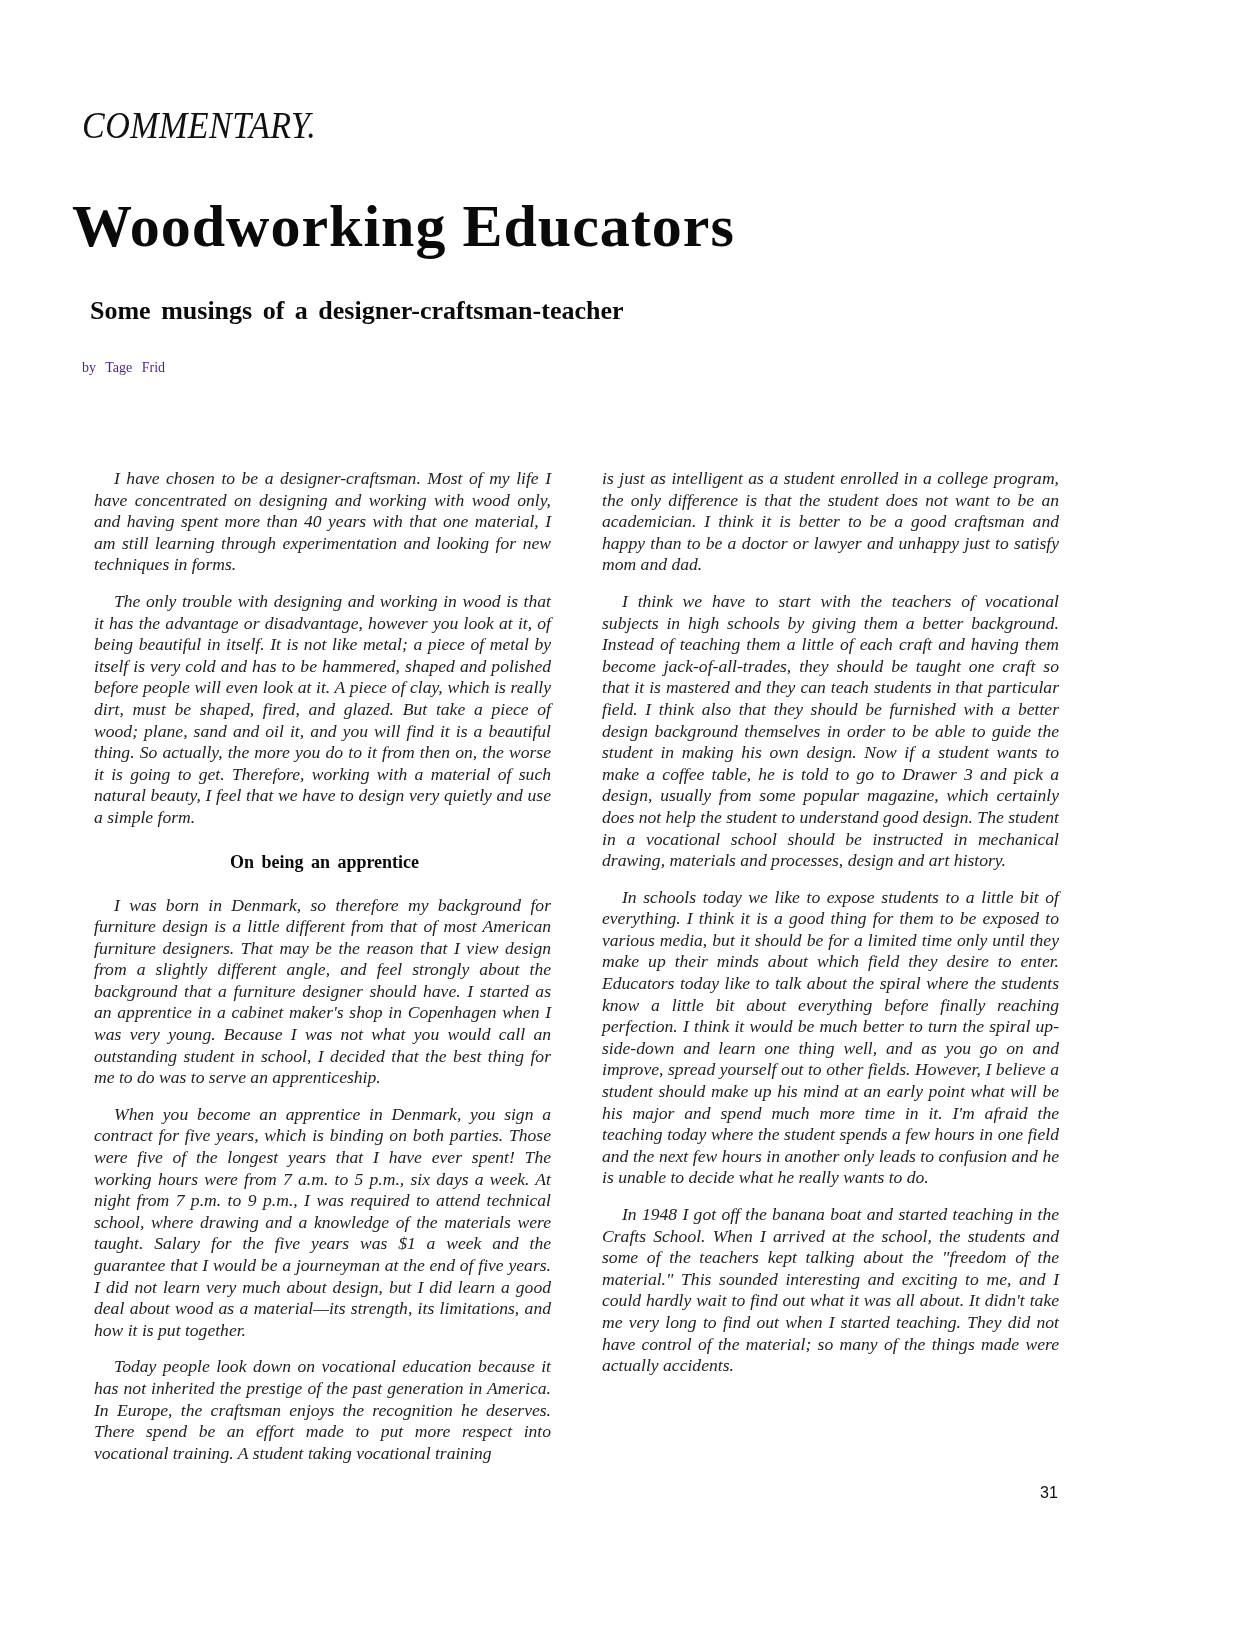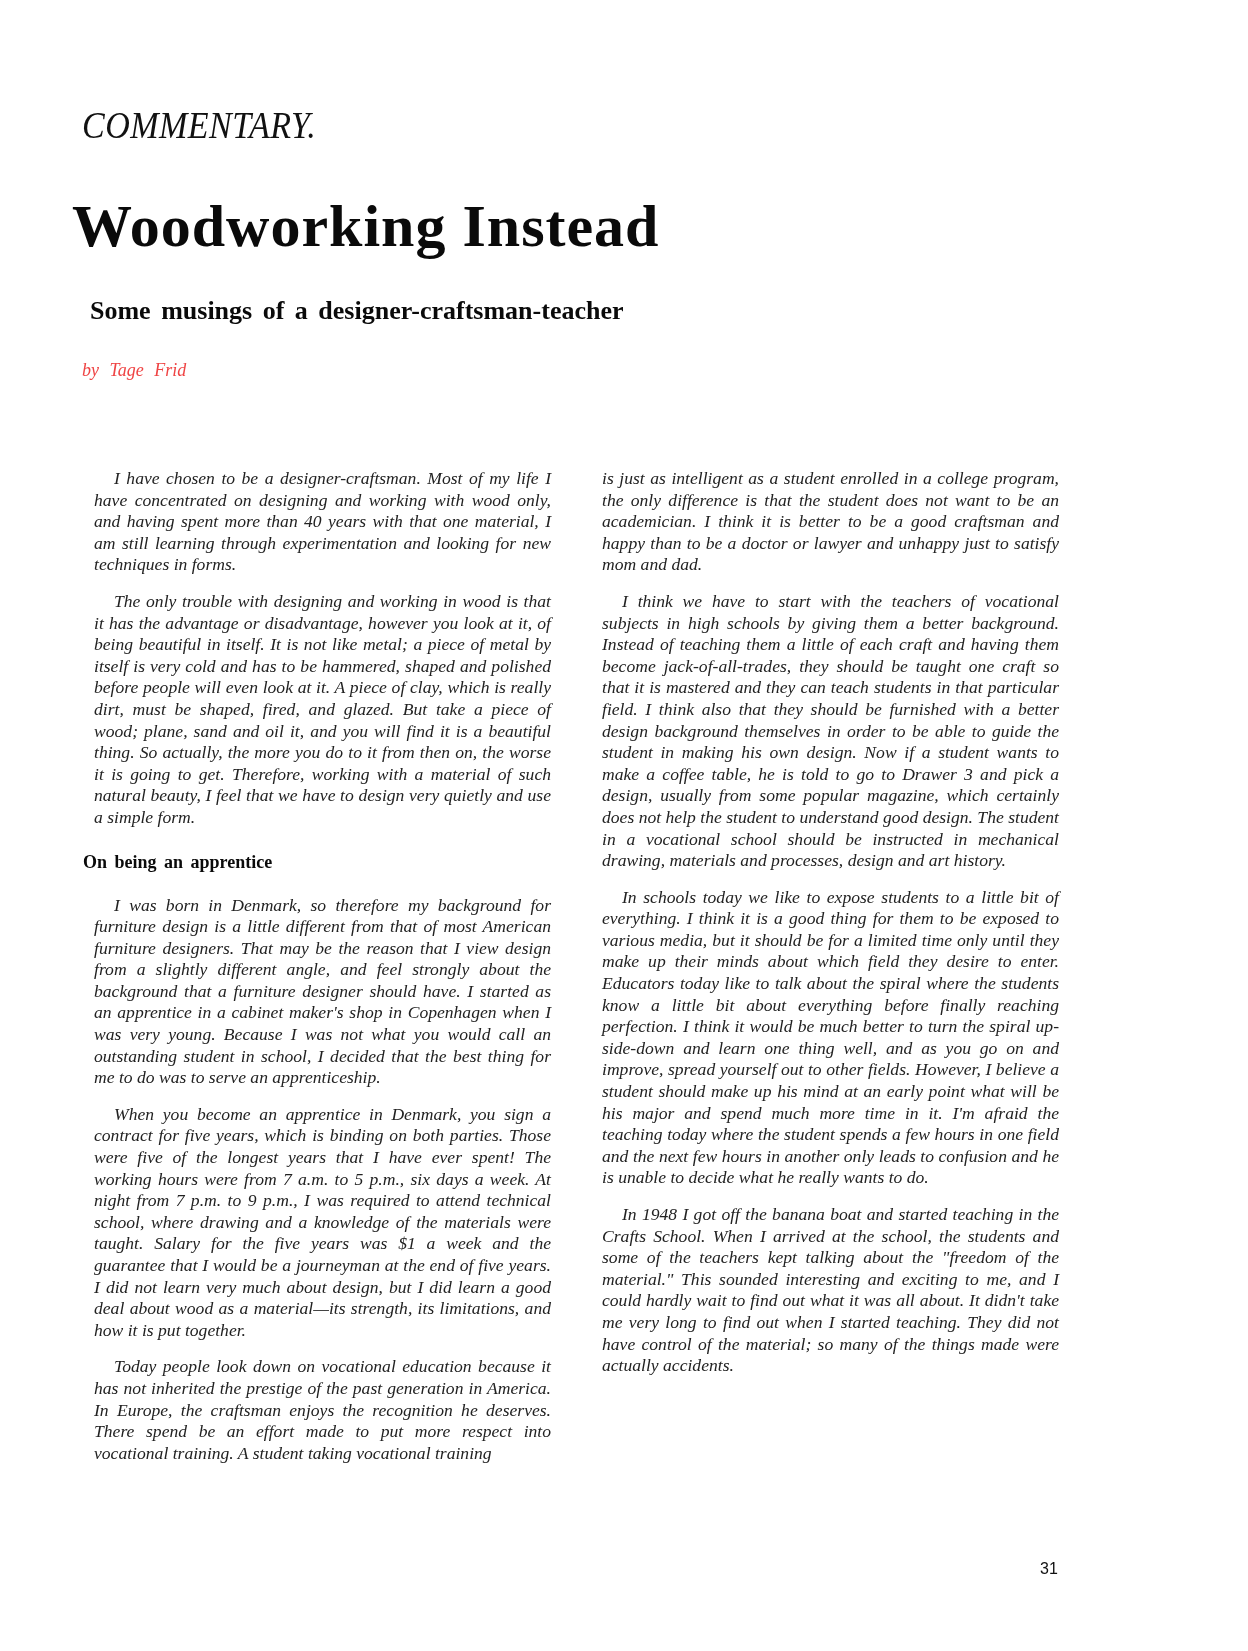--- a/index.html
+++ b/index.html
@@ -18,48 +18,48 @@
       font-weight: bold; font-size: 60px; letter-spacing: 1px;
       color: #0a0a0a; margin: 0; line-height: 1;
     }
     .subtitle {
       position: absolute; left: 90px; top: 296px;
       font-weight: bold; font-size: 26px; color: #0a0a0a; margin: 0;
       word-spacing: 4px;
     }
     .byline {
       position: absolute; left: 82px; top: 360px;
-      font-style: italic; font-size: 18px; color: #ef4444;
+      font-size: 14px; color: #4c1d95;
       word-spacing: 6px;
     }
     .column {
       position: absolute; top: 453px; width: 487px;
       font-size: 17.6px; line-height: 21.6px; color: #222;
       text-align: justify;
     }
     .col-left { left: 79px; }
     .col-right { left: 587px; }
     .column p { margin: 15px; text-indent: 20px; hyphens: manual; font-style: italic; }
     .column p.cont { text-indent: 0; }
     .column h3 {
       font-weight: bold; font-size: 18px; margin: 22px 0 22px 4px;
-      color: #0a0a0a; line-height: 22px; text-align: left;
+      color: #0a0a0a; line-height: 22px; text-align: center;
       word-spacing: 3px;
     }
     .page-number {
-      position: absolute; left: 1040px; top: 1560px;
+      position: absolute; left: 1040px; top: 1484px;
       font-family: "Liberation Sans", sans-serif; font-size: 16px; color: #111;
     }
   </style>
 </head>
 <body>
 
 <div>
   <div class="kicker">COMMENTARY.</div>
-  <h1 class="title">Woodworking Instead</h1>
+  <h1 class="title">Woodworking Educators</h1>
   <h2 class="subtitle">Some musings of a designer-craftsman-teacher</h2>
   <div class="byline">by Tage Frid</div>
 
   <div class="column col-left">
     <p>I have chosen to be a designer-craftsman. Most of my life I have concentrated on designing and working with wood only, and having spent more than 40 years with that one material, I am still learning through experimentation and looking for new techniques in forms.</p>
     <p>The only trouble with designing and working in wood is that it has the advantage or disadvantage, however you look at it, of being beautiful in itself. It is not like metal; a piece of metal by itself is very cold and has to be hammered, shaped and polished before people will even look at it. A piece of clay, which is really dirt, must be shaped, fired, and glazed. But take a piece of wood; plane, sand and oil it, and you will find it is a beautiful thing. So actually, the more you do to it from then on, the worse it is going to get. Therefore, working with a material of such natural beauty, I feel that we have to design very quietly and use a simple form.</p>
 
     <h3>On being an apprentice</h3>
     <p>I was born in Denmark, so therefore my background for furniture design is a little different from that of most American furniture designers. That may be the reason that I view design from a slightly different angle, and feel strongly about the background that a furniture designer should have. I started as an apprentice in a cabinet maker's shop in Copenhagen when I was very young. Because I was not what you would call an outstanding student in school, I decided that the best thing for me to do was to serve an apprenticeship.</p>
     <p>When you become an apprentice in Denmark, you sign a contract for five years, which is binding on both parties. Those were five of the longest years that I have ever spent! The working hours were from 7 a.m. to 5 p.m., six days a week. At night from 7 p.m. to 9 p.m., I was required to attend technical school, where drawing and a knowledge of the materials were taught. Salary for the five years was $1 a week and the guarantee that I would be a journeyman at the end of five years. I did not learn very much about design, but I did learn a good deal about wood as a material—its strength, its limitations, and how it is put together.</p>

